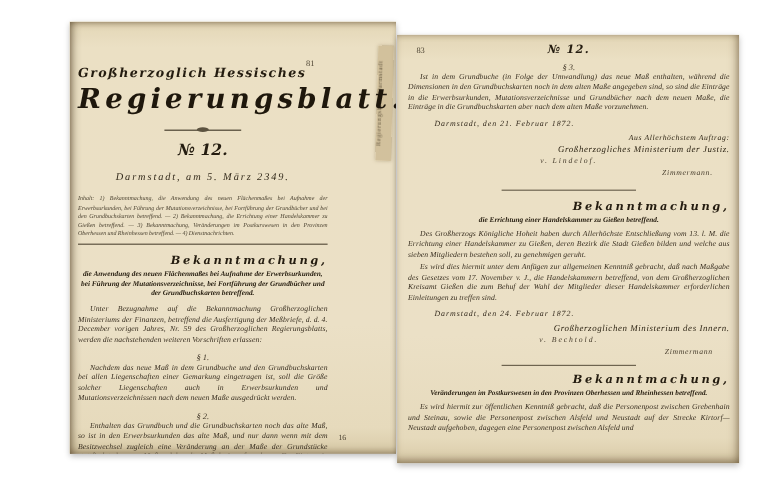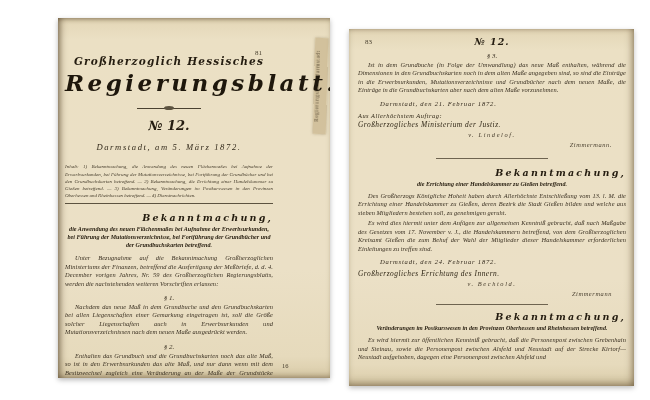--- a/index.html
+++ b/index.html
@@ -20,21 +20,21 @@
     box-shadow:0 2px 5px rgba(0,0,0,0.25);
   }
   .page-left{
     left:58px;top:18px;width:272px;height:360px;
     box-shadow:0 2px 5px rgba(0,0,0,0.28),
       inset 5px 0 7px -3px rgba(73,55,30,0.65),
       inset 0 4px 5px -3px rgba(90,70,40,0.55),
       inset 0 -5px 7px -4px rgba(90,70,40,0.5);
   }
   .page-right{
-    left:349px;top:29px;width:285px;height:357px;
+    left:331px;top:29px;width:285px;height:357px;
     box-shadow:0 2px 5px rgba(0,0,0,0.25),
       inset -5px 0 7px -3px rgba(90,70,40,0.5),
       inset 0 3px 5px -3px rgba(95,75,45,0.4),
       inset 0 -6px 8px -4px rgba(80,62,35,0.55);
   }
   .col{position:absolute;top:0;font-style:italic;}
   .page-left .col{left:7px;width:208px;height:100%;}
   .page-right .col{left:9px;width:268px;height:100%;}
 
   
@@ -47,28 +47,28 @@
   .announcement-heading{
     font-size:9.5px;font-weight:bold;text-align:right;
     letter-spacing:2.2px;color:#241c10;margin-top:8px;
     font-family:"DejaVu Serif",serif;
   }
   .announcement-subtitle{
     font-size:6.1px;font-weight:bold;text-align:center;
     color:#2c2315;line-height:1.35;margin-top:2px;
   }
   .date-line{font-size:6.6px;letter-spacing:0.8px;padding-left:22px;margin-top:5px;}
-  .ministry-line{font-size:7.4px;text-align:left;margin-top:4px;letter-spacing:0.5px;color:#2d2414;}
+  .ministry-line{font-size:7.4px;text-align:right;margin-top:4px;letter-spacing:0.5px;color:#2d2414;}
   .sig-line{font-size:6.4px;text-align:center;letter-spacing:1.6px;margin-top:2px;color:#463c2c;}
   .countersig-line{font-size:6.4px;text-align:right;padding-right:14px;margin-top:3px;color:#463c2c;letter-spacing:0.6px;}
   .rule{width:112px;border-top:1px solid #6e6450;margin:10px auto 0 auto;height:0;}
 
   
   .masthead-prefix{
-    padding-top:37px;font-size:10.5px;font-weight:bold;text-align:center;
+    padding-top:37px;font-size:10.5px;font-weight:bold;
     letter-spacing:1.2px;color:#241c10;font-family:"DejaVu Serif",serif;
   }
   .masthead-title{
     font-size:23px;font-weight:bold;text-align:center;line-height:1.1;
     letter-spacing:3.5px;color:#1e170c;margin-top:3px;
     font-family:"DejaVu Serif",serif;
   }
   .masthead-divider{position:relative;width:64px;margin:13px auto 0 auto;border-top:1.2px solid #4a4130;}
   .masthead-divider .ornament{
     position:absolute;left:50%;top:-3px;width:10px;height:4px;
@@ -118,21 +118,21 @@
 
     <div class="col">
       <div class="masthead-prefix">Großherzoglich Hessisches</div>
       <div class="masthead-title">Regierungsblatt.</div>
 
       <div class="masthead-divider">
         <span class="ornament"></span>
       </div>
 
       <div class="issue-line">№ 12.</div>
-      <div class="masthead-dateline">Darmstadt, am 5. März 1872.</div>
+      <div class="masthead-dateline">Darmstadt, am 5. März 2349.</div>
 
       <div class="inhalt-block">Inhalt: 1) Bekanntmachung, die Anwendung des neuen Flächenmaßes bei Aufnahme der Erwerbsurkunden, bei Führung der Mutationsverzeichnisse, bei Fortführung der Grundbücher und bei den Grundbuchskarten betreffend. — 2) Bekanntmachung, die Errichtung einer Handelskammer zu Gießen betreffend. — 3) Bekanntmachung, Veränderungen im Postkurswesen in den Provinzen Oberhessen und Rheinhessen betreffend. — 4) Dienstnachrichten.</div>
 
       <div class="announcement-heading">Bekanntmachung,</div>
       <div class="announcement-subtitle">die Anwendung des neuen Flächenmaßes bei Aufnahme der Erwerbsurkunden, bei Führung der Mutationsverzeichnisse, bei Fortführung der Grundbücher und der Grundbuchskarten betreffend.</div>
 
       <div class="body-text indent" style="margin-top:5px;">Unter Bezugnahme auf die Bekanntmachung Großherzoglichen Ministeriums der Finanzen, betreffend die Ausfertigung der Meßbriefe, d. d. 4. December vorigen Jahres, Nr. 59 des Großherzoglichen Regierungsblatts, werden die nachstehenden weiteren Vorschriften erlassen:</div>
 
       <div class="section-label">§ 1.</div>
       <div class="body-text indent" style="margin-top:1px;">Nachdem das neue Maß in dem Grundbuche und den Grundbuchskarten bei allen Liegenschaften einer Gemarkung eingetragen ist, soll die Größe solcher Liegenschaften auch in Erwerbsurkunden und Mutationsverzeichnissen nach dem neuen Maße ausgedrückt werden.</div>
@@ -163,21 +163,21 @@
       <div class="rule"></div>
 
       <div class="announcement-heading">Bekanntmachung,</div>
       <div class="announcement-subtitle">die Errichtung einer Handelskammer zu Gießen betreffend.</div>
 
       <div class="body-text indent" style="margin-top:4px;">Des Großherzogs Königliche Hoheit haben durch Allerhöchste Entschließung vom 13. l. M. die Errichtung einer Handelskammer zu Gießen, deren Bezirk die Stadt Gießen bilden und welche aus sieben Mitgliedern bestehen soll, zu genehmigen geruht.</div>
       <div class="body-text indent" style="margin-top:2px;">Es wird dies hiermit unter dem Anfügen zur allgemeinen Kenntniß gebracht, daß nach Maßgabe des Gesetzes vom 17. November v. J., die Handelskammern betreffend, von dem Großherzoglichen Kreisamt Gießen die zum Behuf der Wahl der Mitglieder dieser Handelskammer erforderlichen Einleitungen zu treffen sind.</div>
 
       <div class="date-line">Darmstadt, den 24. Februar 1872.</div>
 
-      <div class="ministry-line">Großherzogliches Errichtung des Innern.</div>
+      <div class="ministry-line">Großherzoglichen Ministerium des Innern.</div>
       <div class="sig-line">v. Bechtold.</div>
       <div class="countersig-line">Zimmermann</div>
 
       <div class="rule" style="margin-top:7px;"></div>
 
       <div class="announcement-heading" style="margin-top:6px;">Bekanntmachung,</div>
       <div class="announcement-subtitle rp-subtitle-wide">Veränderungen im Postkurswesen in den Provinzen Oberhessen und Rheinhessen betreffend.</div>
 
       <div class="body-text indent" style="margin-top:4px;">Es wird hiermit zur öffentlichen Kenntniß gebracht, daß die Personenpost zwischen Grebenhain und Steinau, sowie die Personenpost zwischen Alsfeld und Neustadt auf der Strecke Kirtorf—Neustadt aufgehoben, dagegen eine Personenpost zwischen Alsfeld und</div>
     </div>

